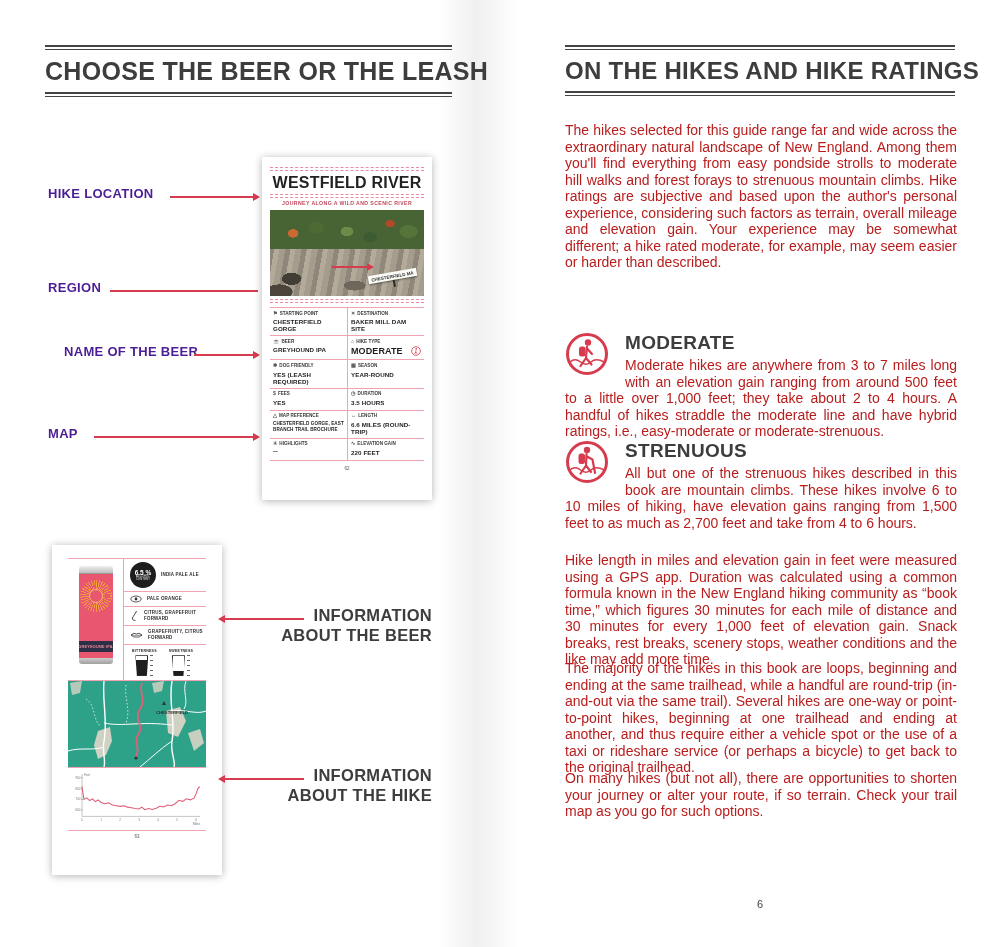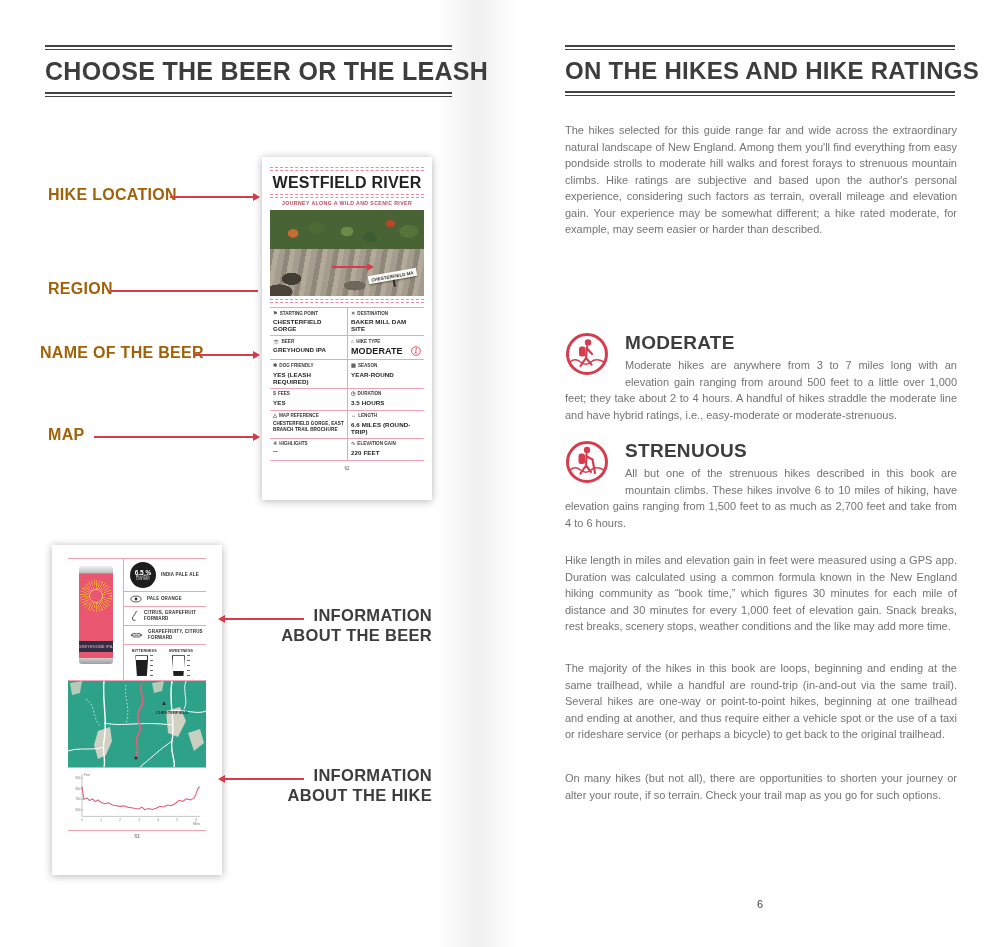--- a/index.html
+++ b/index.html
@@ -10,27 +10,27 @@
     --teal:#2ea189;
   }
   *{box-sizing:border-box;margin:0;padding:0}
   html,body{background:#fff}
   body{font-family:"Liberation Sans",sans-serif;color:var(--ink)}
   #spread{position:relative;width:1000px;height:947px;background:#fff;overflow:hidden}
 
   
   .rule2{height:5px;border-top:2px solid #444;border-bottom:1px solid #444}
   .title-wrap h1{font-size:25px;font-weight:bold;color:#3d3d3d;letter-spacing:.3px;margin:7px 0 6px;white-space:nowrap}
-  .body-text{font-size:11px;line-height:16.5px;text-align:justify;color:#737373}
+  .body-text{font-size:14px;line-height:16.5px;text-align:justify;color:#b91c1c}
   .arrow{position:absolute;height:2px;background:var(--red)}
   .arrow.right::after{content:"";position:absolute;right:-6px;top:-3px;
     border-left:7px solid var(--red);border-top:4px solid transparent;border-bottom:4px solid transparent}
   .arrow.left::before{content:"";position:absolute;left:-6px;top:-3px;
     border-right:7px solid var(--red);border-top:4px solid transparent;border-bottom:4px solid transparent}
-  .callout{position:absolute;font-weight:bold;font-size:16px;letter-spacing:.3px;color:#a16207;white-space:nowrap}
+  .callout{position:absolute;font-weight:bold;font-size:13px;letter-spacing:.3px;color:#4c1d95;white-space:nowrap}
   .pagenum{position:absolute;font-size:11px;color:#444;text-align:center}
   .gutter{position:absolute;left:437px;top:0;width:100px;height:947px;
     background:linear-gradient(90deg,transparent,rgba(0,0,0,.06) 40%,rgba(0,0,0,.04) 55%,transparent 80%)}
 
   
   .card{position:absolute;background:#fff;box-shadow:0 1px 8px rgba(0,0,0,.30)}
 
   
   #card1{left:262px;top:157px;width:170px;height:343px;padding:10px 8px 4px}
   .drule{height:4px;border-top:1px dashed var(--pinkd);border-bottom:1px dashed var(--pinkd)}
@@ -124,21 +124,21 @@
     <h1>CHOOSE THE BEER OR THE LEASH</h1>
     <div class="rule2"></div>
   </div>
 
   <div class="callout" style="left:48px;top:186px">HIKE LOCATION</div>
   <div class="arrow right" style="left:170px;top:196px;width:84px"></div>
 
   <div class="callout" style="left:48px;top:280px">REGION</div>
   <div class="arrow" style="left:110px;top:290px;width:148px"></div>
 
-  <div class="callout" style="left:40px;top:344px">NAME OF THE BEER</div>
+  <div class="callout" style="left:64px;top:344px">NAME OF THE BEER</div>
   <div class="arrow right" style="left:194px;top:354px;width:60px"></div>
 
   <div class="callout" style="left:48px;top:426px">MAP</div>
   <div class="arrow right" style="left:94px;top:436px;width:160px"></div>
 
   <div class="card" id="card1">
     <div class="drule"></div>
     <div class="c1-title">WESTFIELD RIVER</div>
     <div class="drule"></div>
     <div class="c1-sub">JOURNEY ALONG A WILD AND SCENIC RIVER</div>

